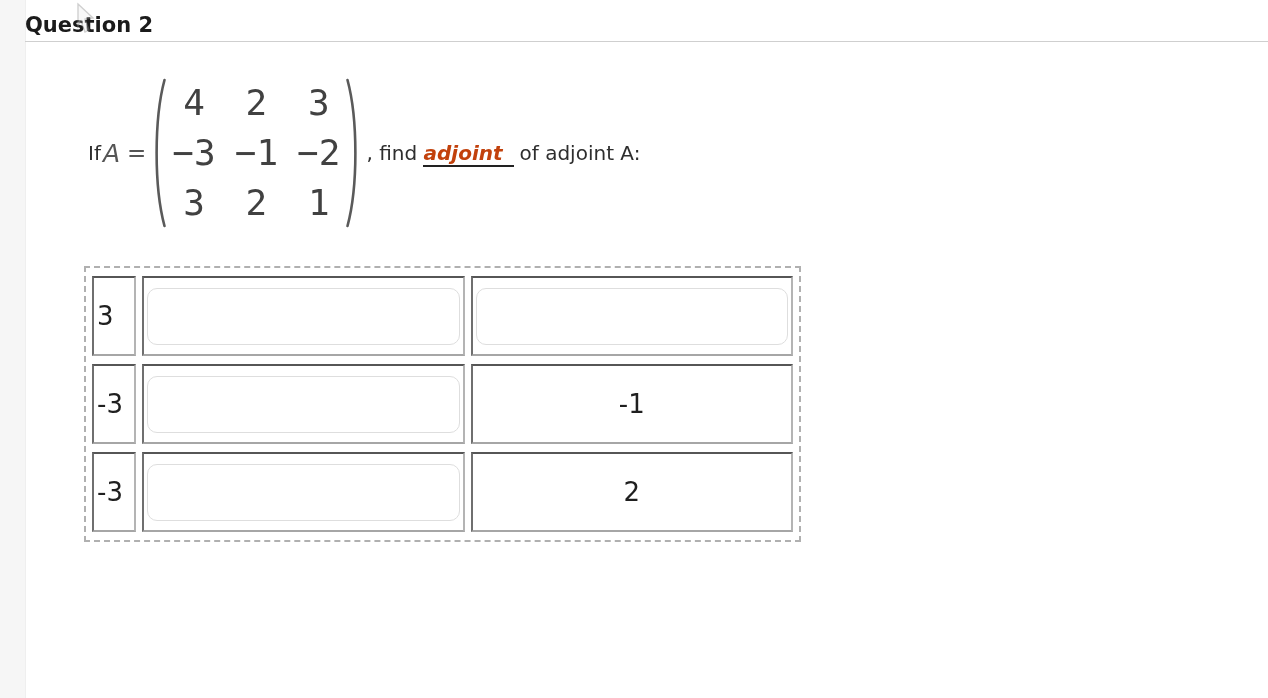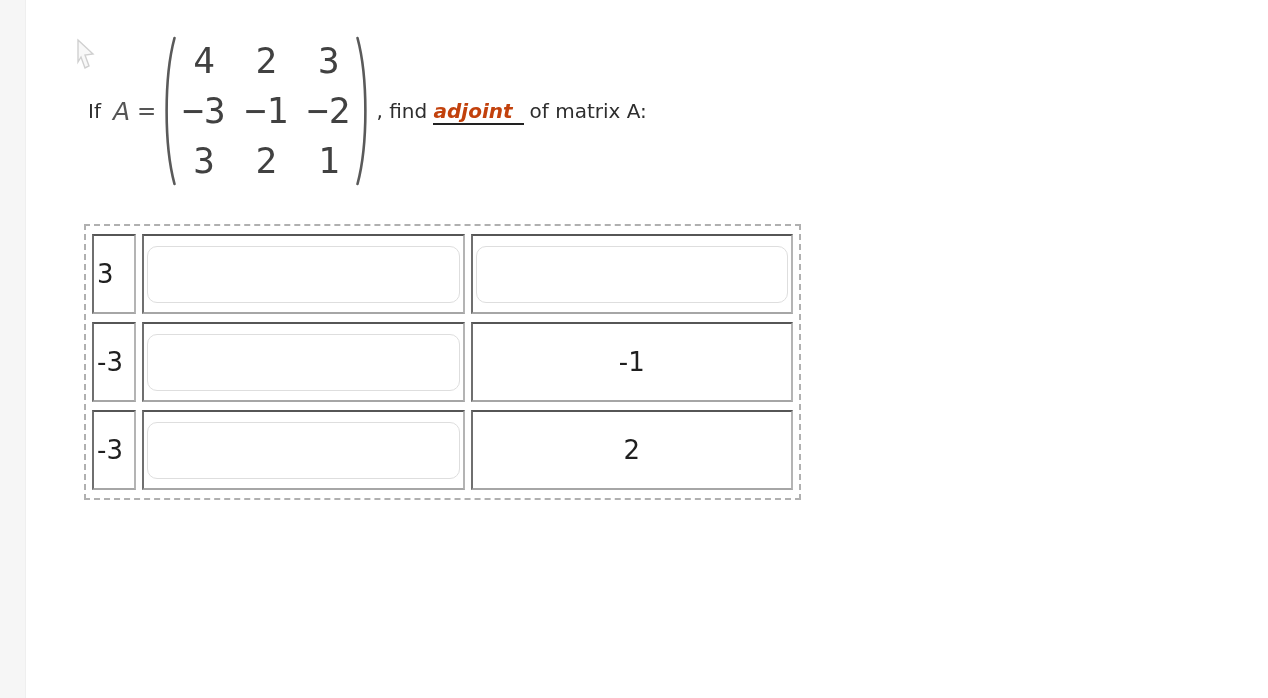--- a/index.html
+++ b/index.html
@@ -48,21 +48,21 @@
     pointer-events: none;
   }
   .question-line {
     display: flex;
     align-items: center;
     margin: 36px 0 0 63px;
     font-size: 20px;
     color: #2e2e2e;
     height: 150px;
   }
-  .if-word { margin-right: 12px; text-align: center; }
+  .if-word { margin-right: 2px; text-align: center; }
   .math-var {
     font-style: italic;
     font-size: 25px;
     color: #555555;
     margin-right: 7px;
   }
   .math-eq {
     font-size: 23px;
     color: #555555;
     margin-right: 4px;
@@ -143,20 +143,23 @@
   }
 </style>
 </head>
 <body>
 
 <div class="page">
   <div class="left-strip"></div>
 
   <div class="content">
 
+    <div class="header">
+      <h1 class="title">Question 2</h1>
+    </div>
 
     <svg class="cursor" width="24" height="32" viewBox="0 0 24 32">
       <path d="M4 2 L19 16 L11 17 L15 28 L11 30 L7 19 L4 24 Z" fill="#f0f0f0" stroke="#8a8a8a" stroke-width="1.4"></path>
     </svg>
 
     <div class="question-line">
       <span class="if-word">If</span>
       <span class="math-var">A</span>
       <span class="math-eq">=</span>
 
@@ -173,21 +176,21 @@
           <span>−2</span>
           <span>3</span>
           <span>2</span>
           <span>1</span>
         </span>
         <svg width="17" height="152" viewBox="0 0 17 152">
           <path d="M2.5 3 C13 42 13 110 2.5 149" fill="none" stroke="#5a5a5a" stroke-width="2.6" stroke-linecap="round"></path>
         </svg>
       </span>
 
-      <span class="after-matrix"><span>, find</span> <span class="emph">adjoint</span><span>of matrix A:</span></span>
+      <span class="after-matrix"><span>, find</span> <span class="emph">adjoint</span><span>of adjoint A:</span></span>
     </div>
 
     <div class="answer-area">
       <table class="answer-table">
         <tbody>
           <tr>
             <td class="cell given-cell">3</td>
             <td class="cell input-cell">
               <input class="answer-input" type="text" value="" style="">
             </td>

